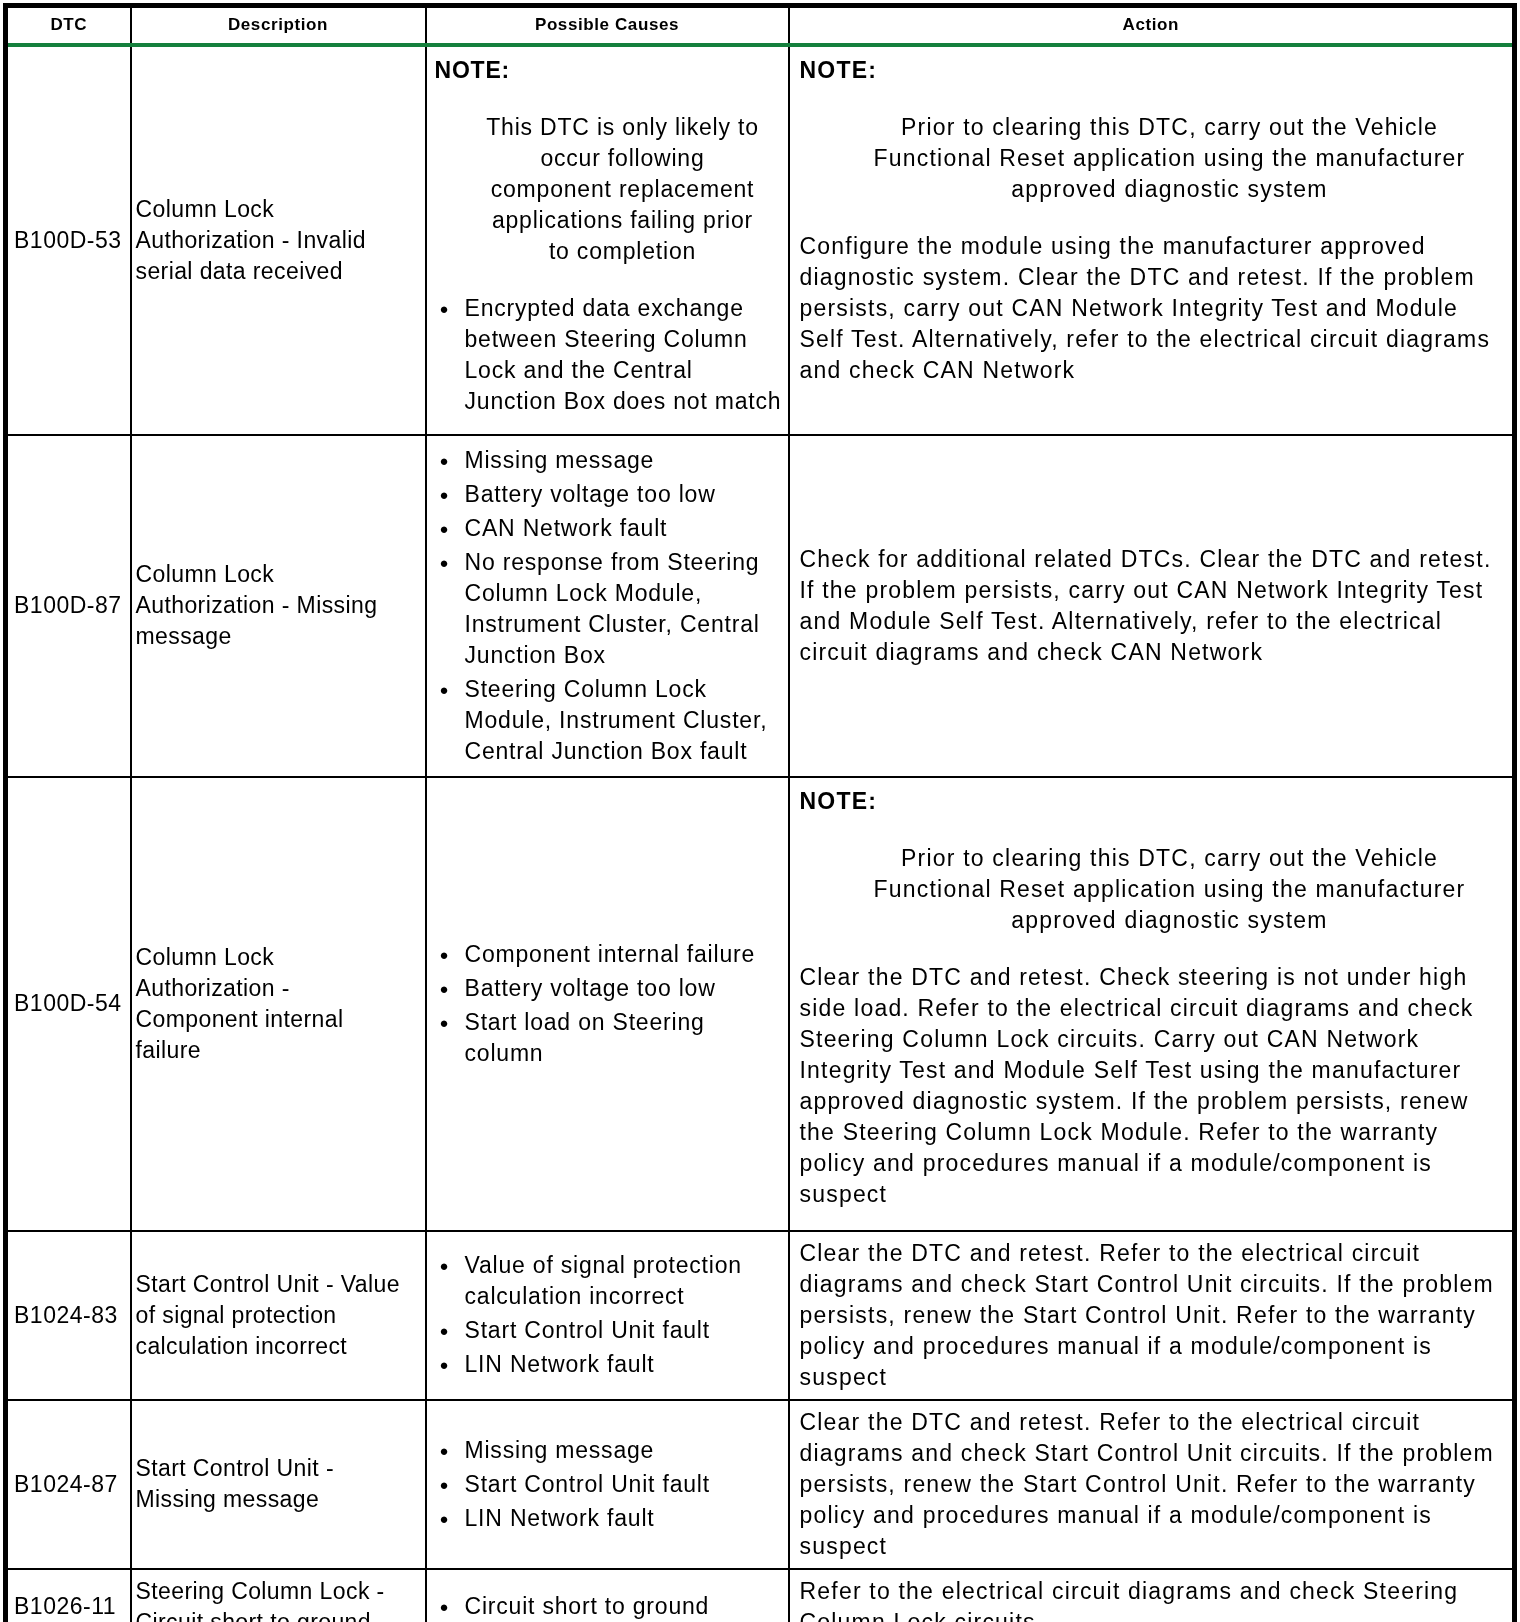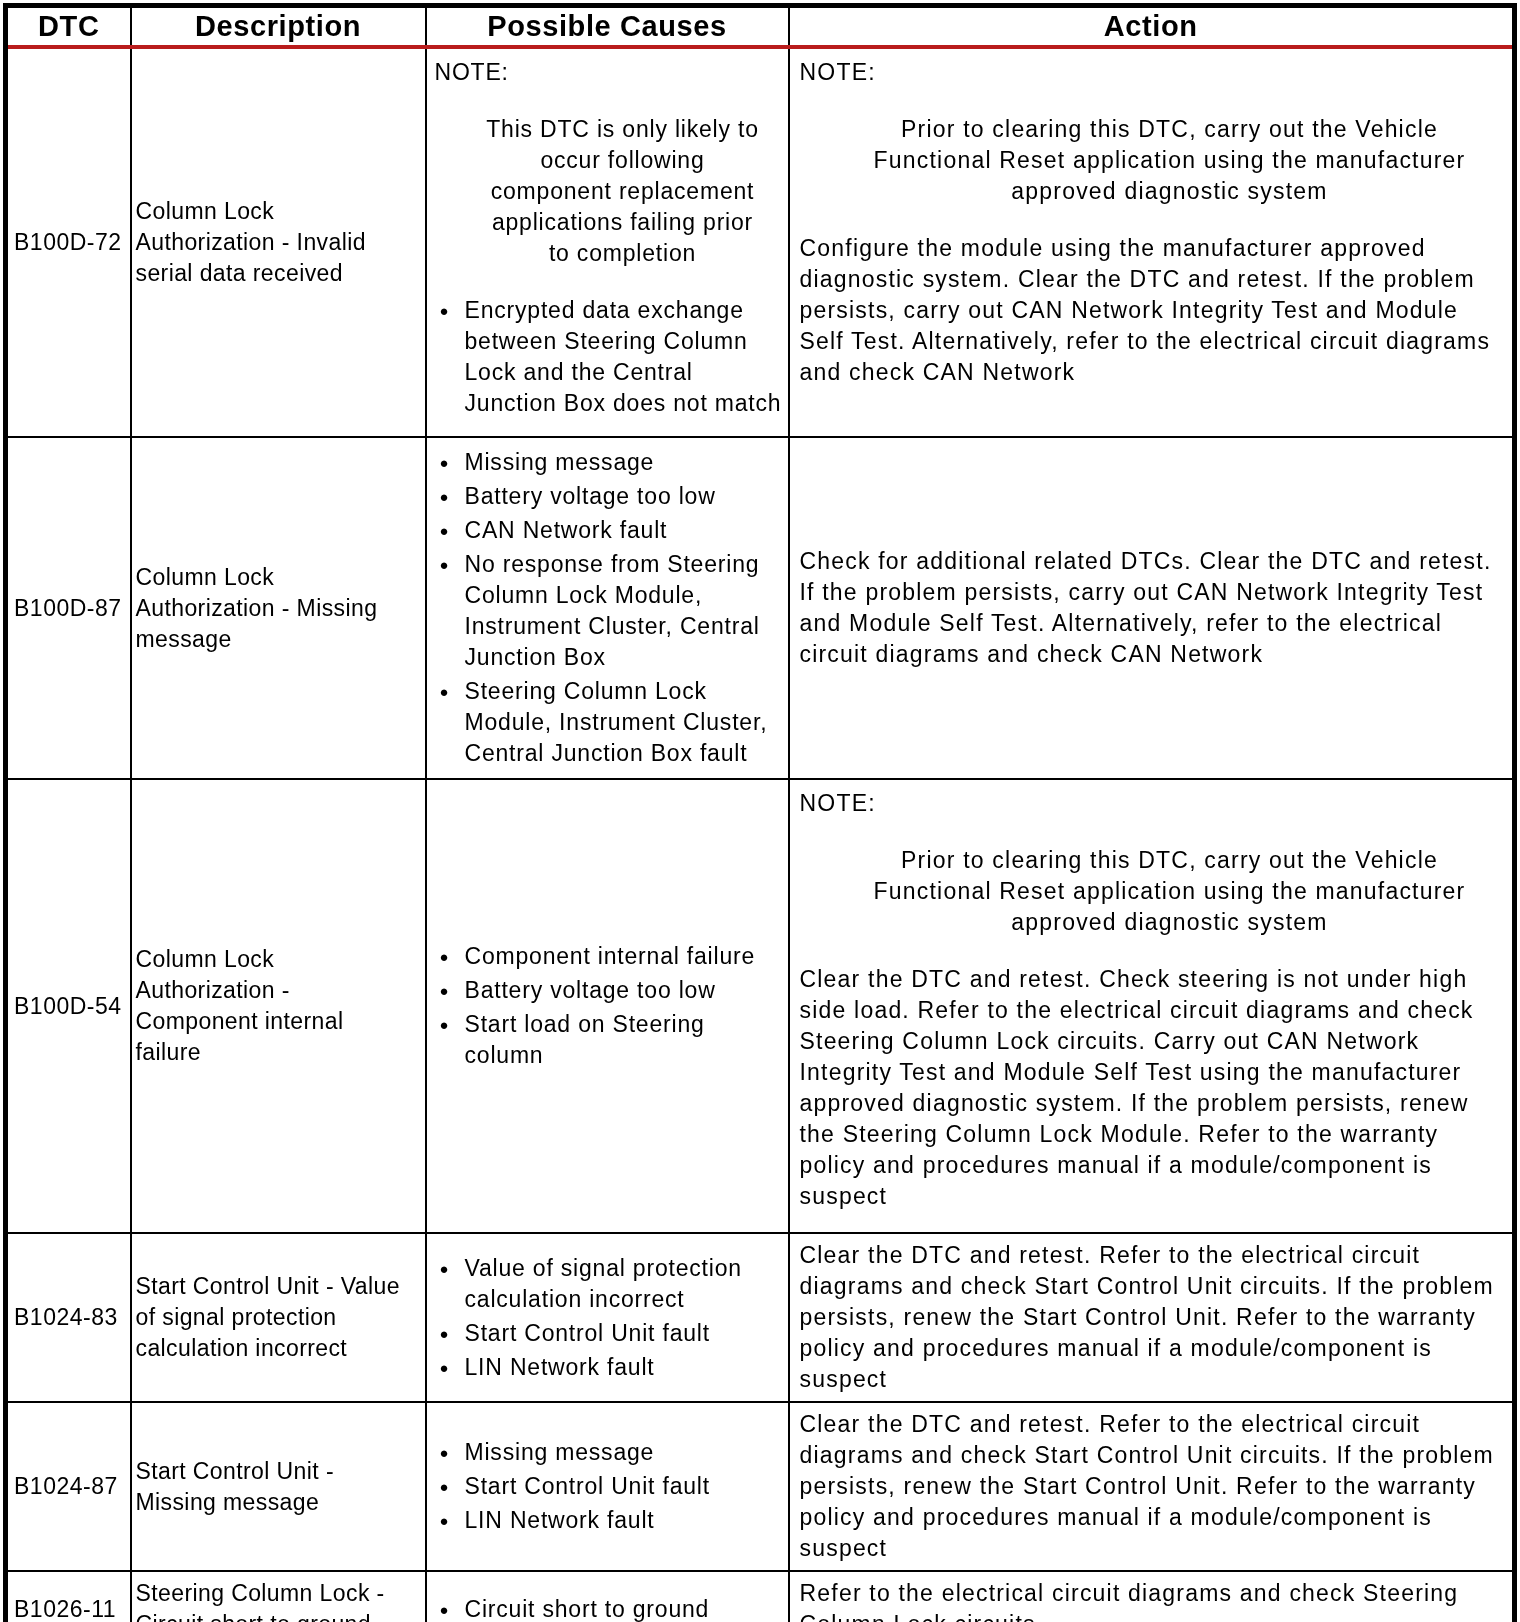--- a/index.html
+++ b/index.html
@@ -19,25 +19,25 @@
   col.c-dtc    { width: 125px; }
   col.c-desc   { width: 295px; }
   col.c-causes { width: 363px; }
   col.c-action { width: 726px; }
 
   th, td { border: 2px solid #000; vertical-align: middle; }
 
   thead th {
     height: 39px;
     padding: 2px 4px;
-    font-size: 29px;
+    font-size: 17px;
     font-weight: bold;
     letter-spacing: 0.6px;
     text-align: center;
-    border-bottom: 4px solid #b91c1c;
+    border-bottom: 4px solid #15803d;
   }
 
   td { font-size: 23px; line-height: 31px; }
 
   
   tr.row-0 { height: 390px; }
   tr.row-1 { height: 327px; }
   tr.row-2 { height: 454px; }
   tr.row-3 { height: 160px; }
   tr.row-4 { height: 165px; }
@@ -62,21 +62,21 @@
     left: 5px;
     top: 0;
     font-size: 15px;
     line-height: 31px;
   }
   .bullet::before { content: "●"; }
 
   td.col-action { padding: 6px 10px; letter-spacing: 1.2px; }
 
   
-  .note-label { font-weight: normal; margin-bottom: 26px; }
+  .note-label { font-weight: bold; margin-bottom: 26px; }
   .note-para  { margin-bottom: 26px; text-align: center; }
   .causes-note { margin-left: 48px; max-width: 280px; }
   .action-note { margin-left: 60px; max-width: 620px; }
   .note-block + .cause-list { margin-top: 14px; }
 
   
   td.vtop { vertical-align: top; padding-top: 8px; }
 </style>
 </head>
 <body>
@@ -92,21 +92,21 @@
     <tr>
       <th>DTC</th>
       <th>Description</th>
       <th>Possible Causes</th>
       <th>Action</th>
     </tr>
   </thead>
   <tbody>
       <tr class="data-row row-0">
         <td class="col-dtc">
-          <div class="dtc-code">B100D-72</div>
+          <div class="dtc-code">B100D-53</div>
         </td>
         <td class="col-desc">
           <div class="desc-text">Column Lock Authorization - Invalid serial data received</div>
         </td>
         <td class="col-causes vtop">
           <div class="note-block">
             <div class="note-label">NOTE:</div>
             <div class="note-para causes-note">This DTC is only likely to occur following component replacement applications failing prior to completion</div>
           </div>
           <div class="cause-list">

